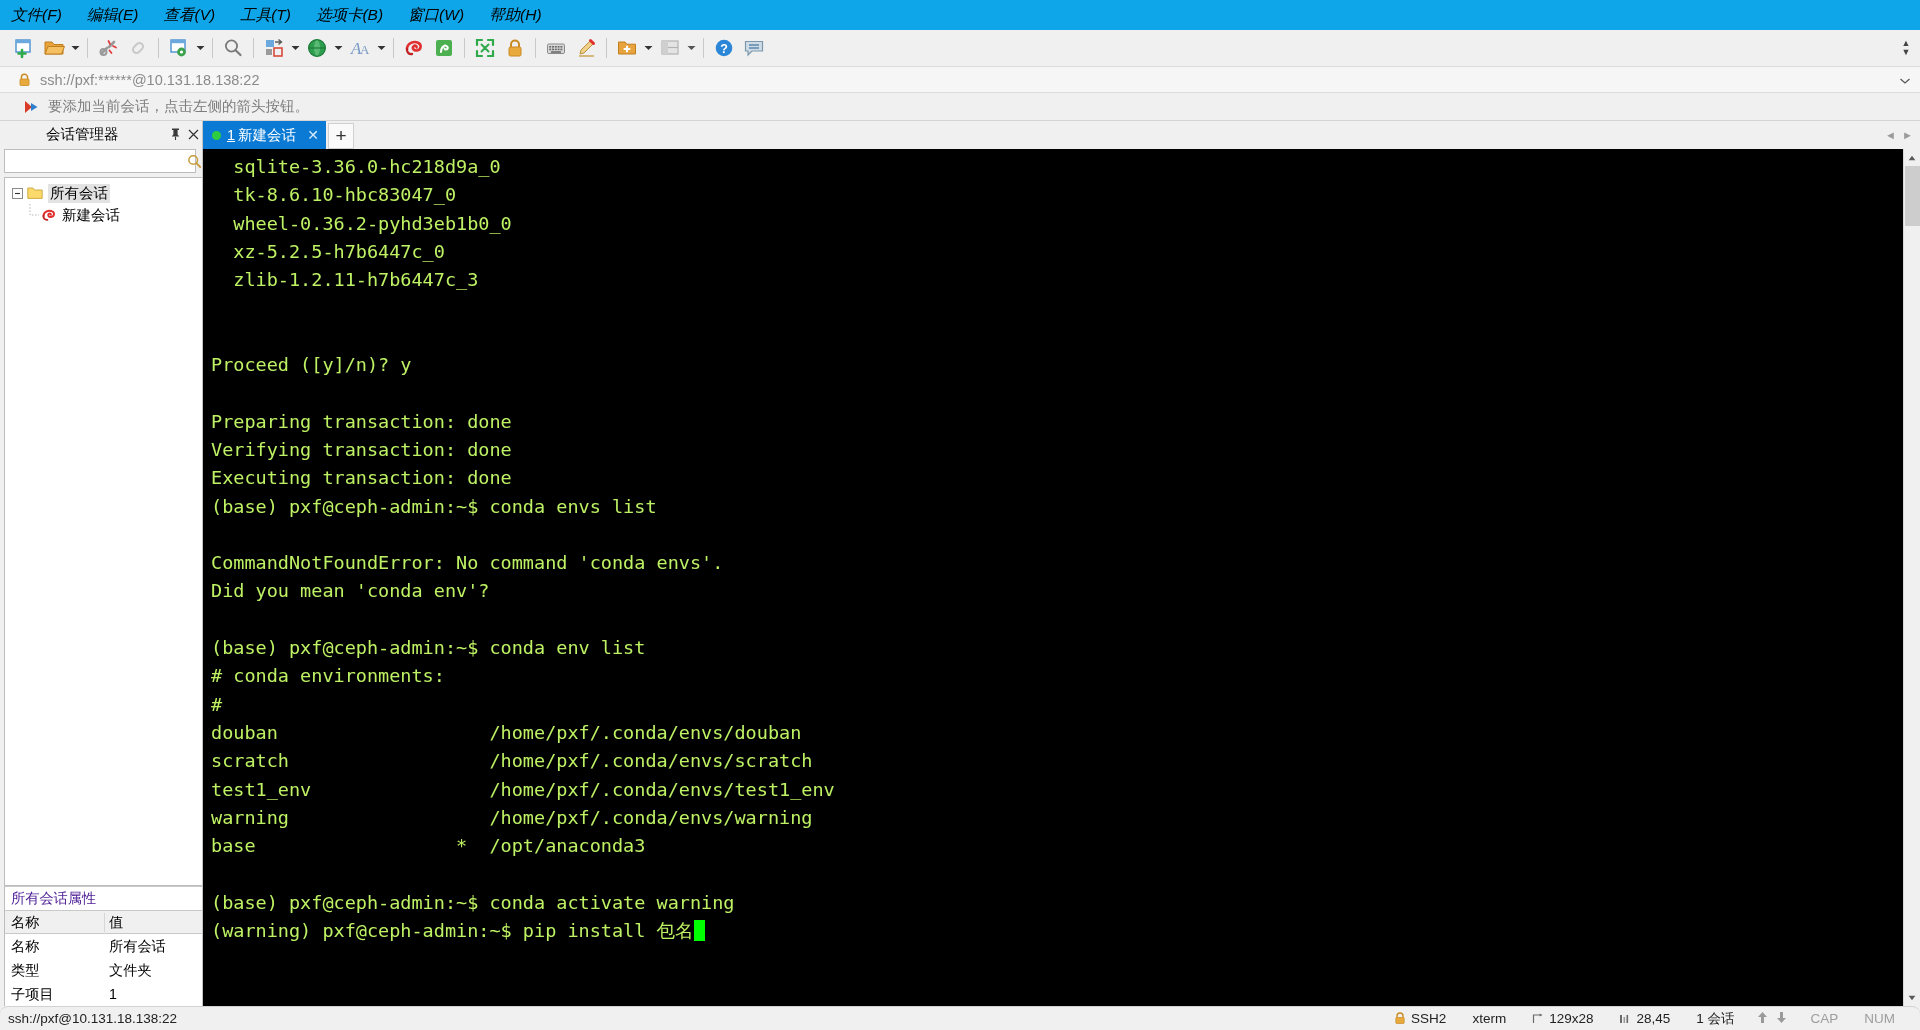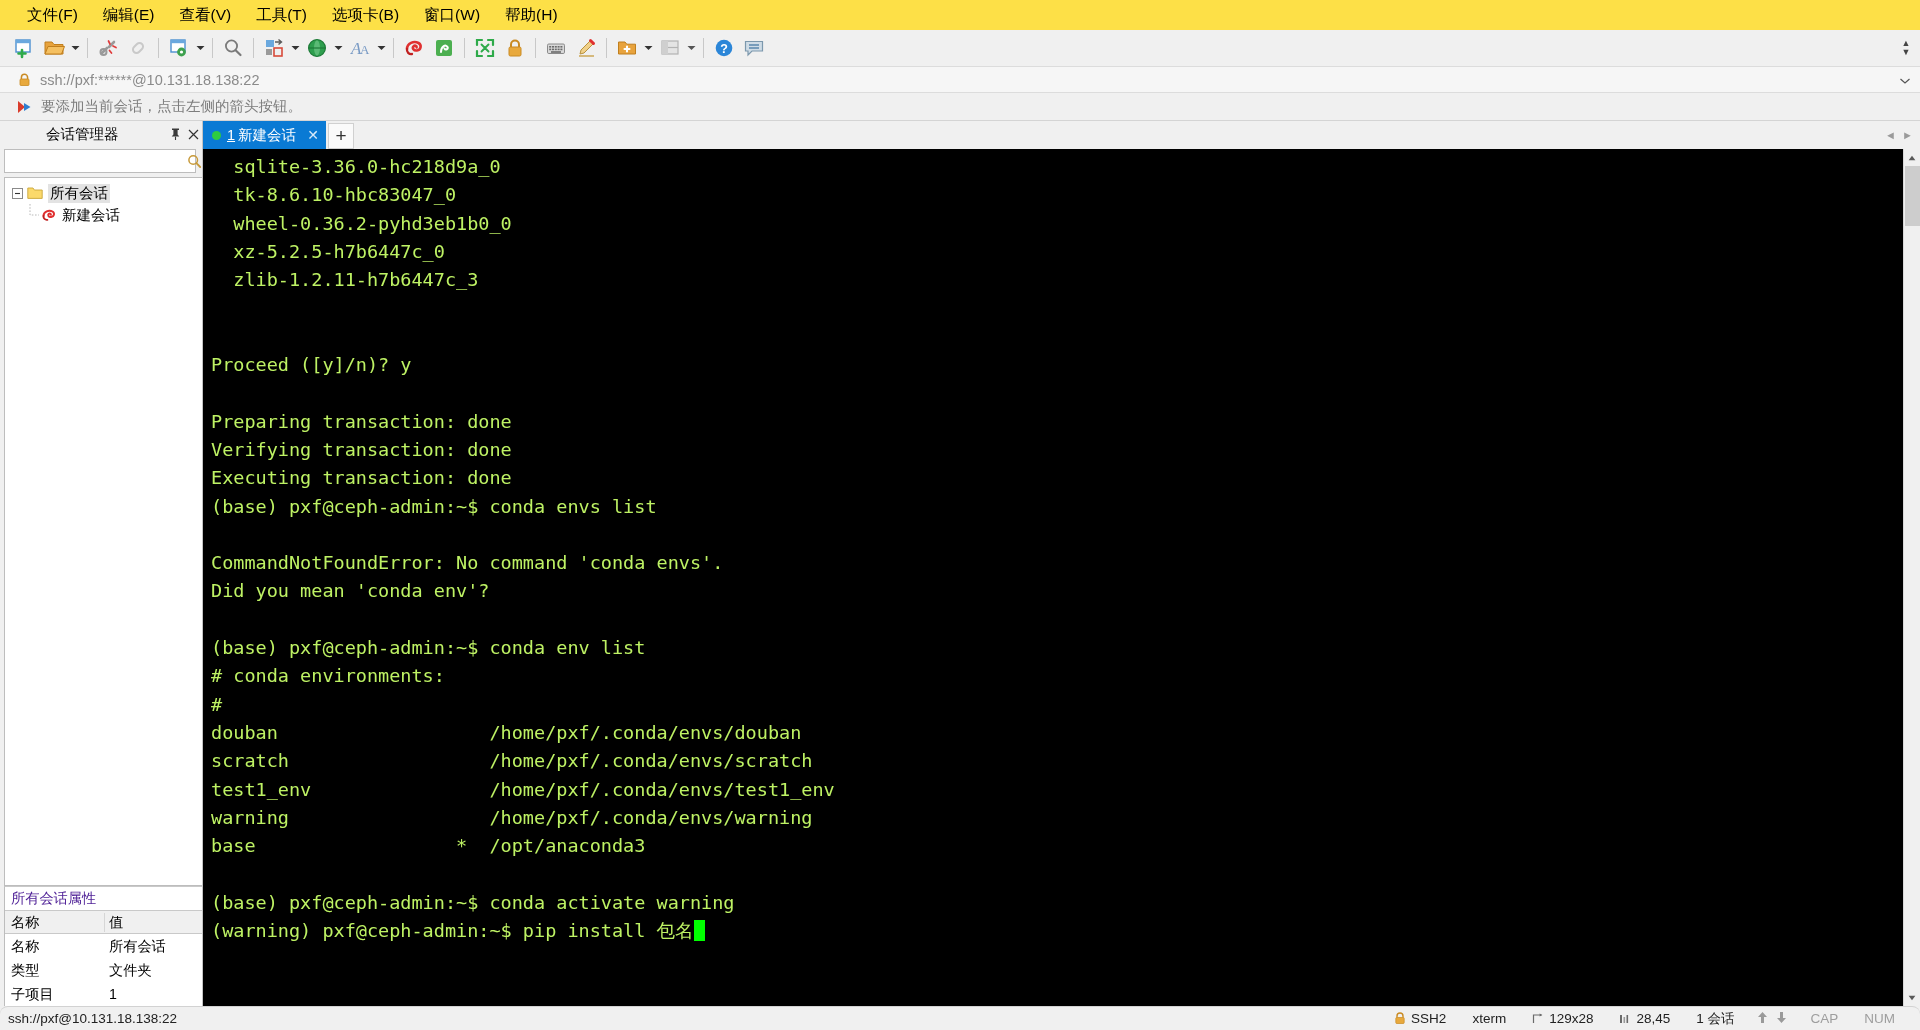--- a/index.html
+++ b/index.html
@@ -36,24 +36,24 @@
   .win-controls { margin-left: auto; display: flex; height: 40px; }
   .win-btn {
     width: 56px; height: 40px;
     display: flex; align-items: center; justify-content: center;
     color: #222;
   }
 
   
   .menubar {
     height: 30px; flex: 0 0 30px;
-    background: #fde047;
-    display: flex; align-items: center;
-    padding-left: 16px;
+    background: #0ea5e9;
+    display: flex; align-items: center;
     border-bottom: none;
+    font-style: italic;
   }
   .menu-item {
     font-size: 15.5px; color: #000;
     padding: 4px 11px; margin-right: 3px;
     white-space: nowrap; line-height: 1;
   }
 
   
   .toolbar {
     height: 36px; flex: 0 0 36px;
@@ -95,21 +95,21 @@
   .addr-caret {
     position: absolute; right: 10px; top: 0; height: 27px;
     display: flex; align-items: center; color: #555; font-size: 9px;
   }
 
   
   .noticebar {
     height: 28px; flex: 0 0 28px;
     background: #f0f0f0;
     display: flex; align-items: center;
-    padding-left: 17px;
+    padding-left: 24px;
     border-bottom: 1px solid #d4d4d4;
   }
   .notice-icon { margin-right: 8px; display: flex; align-items: center; }
   .notice-text { font-size: 14.5px; color: #7d7d7d; }
 
   
   .body-row { flex: 1 1 auto; display: flex; min-height: 0; background:#f0f0f0; }
 
   
   .sidebar {

